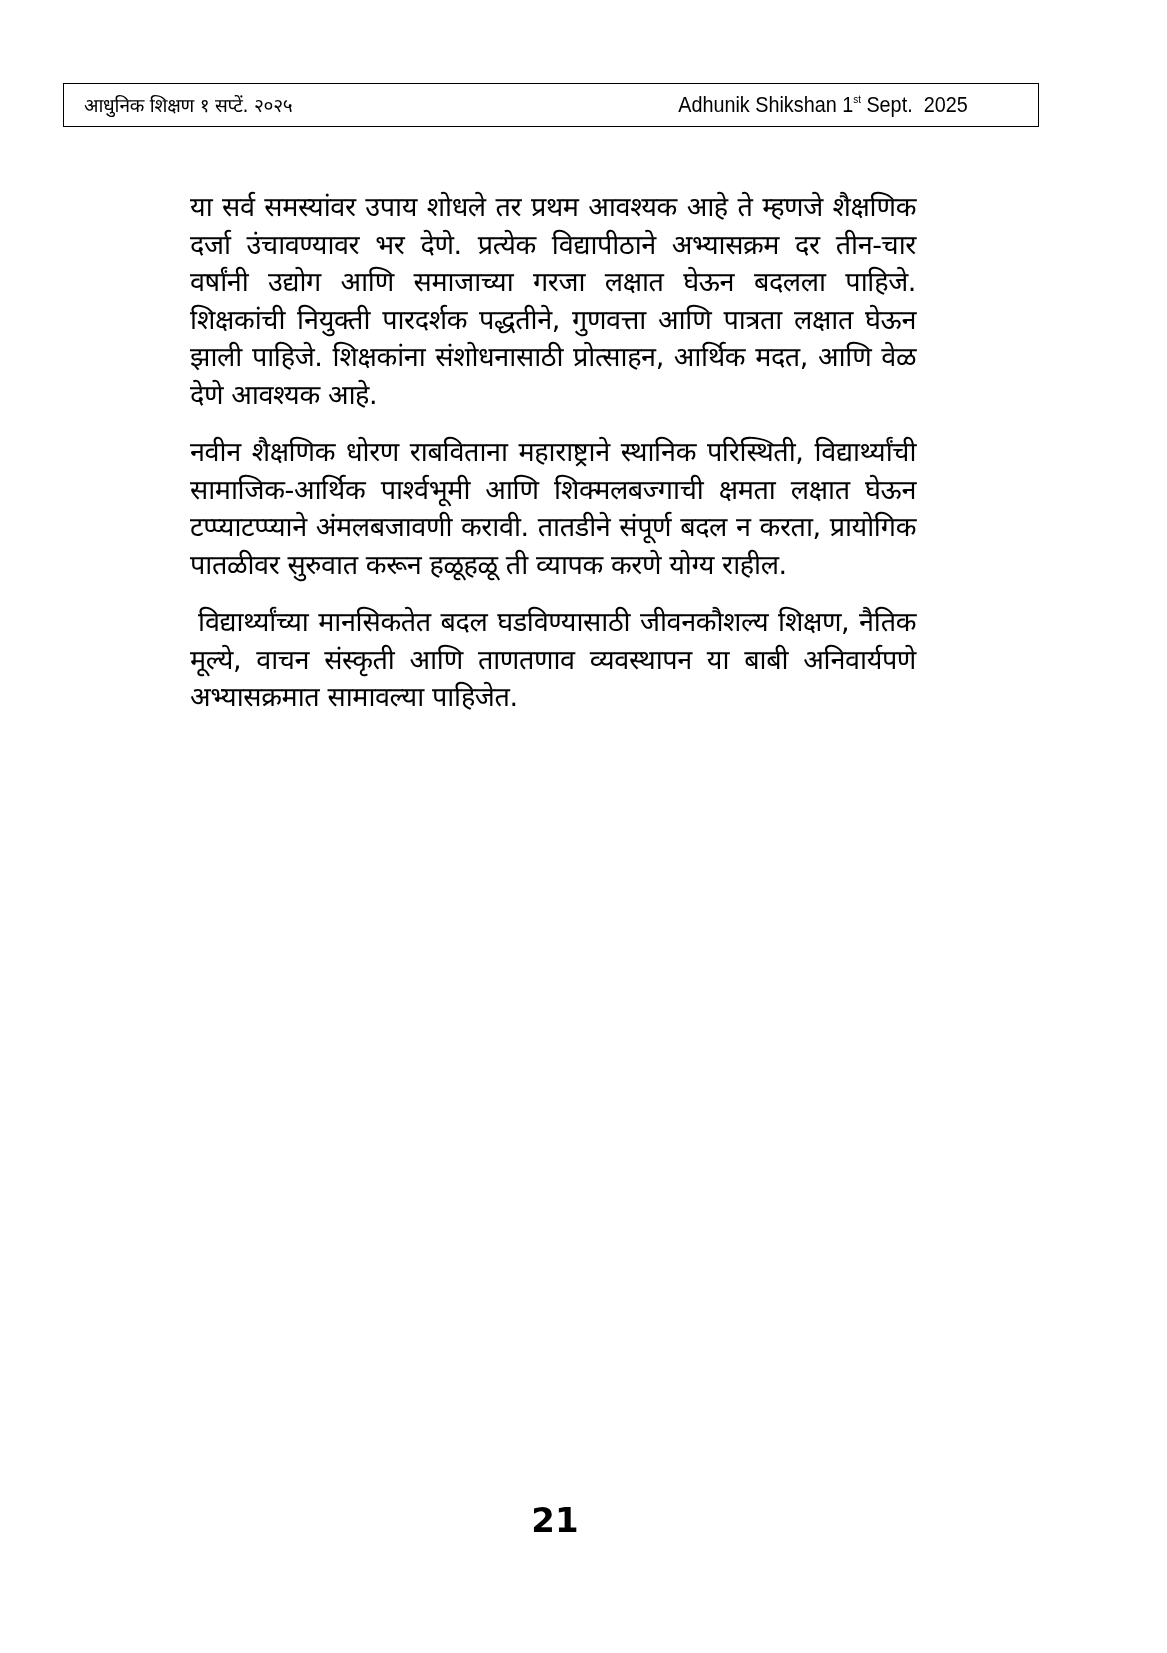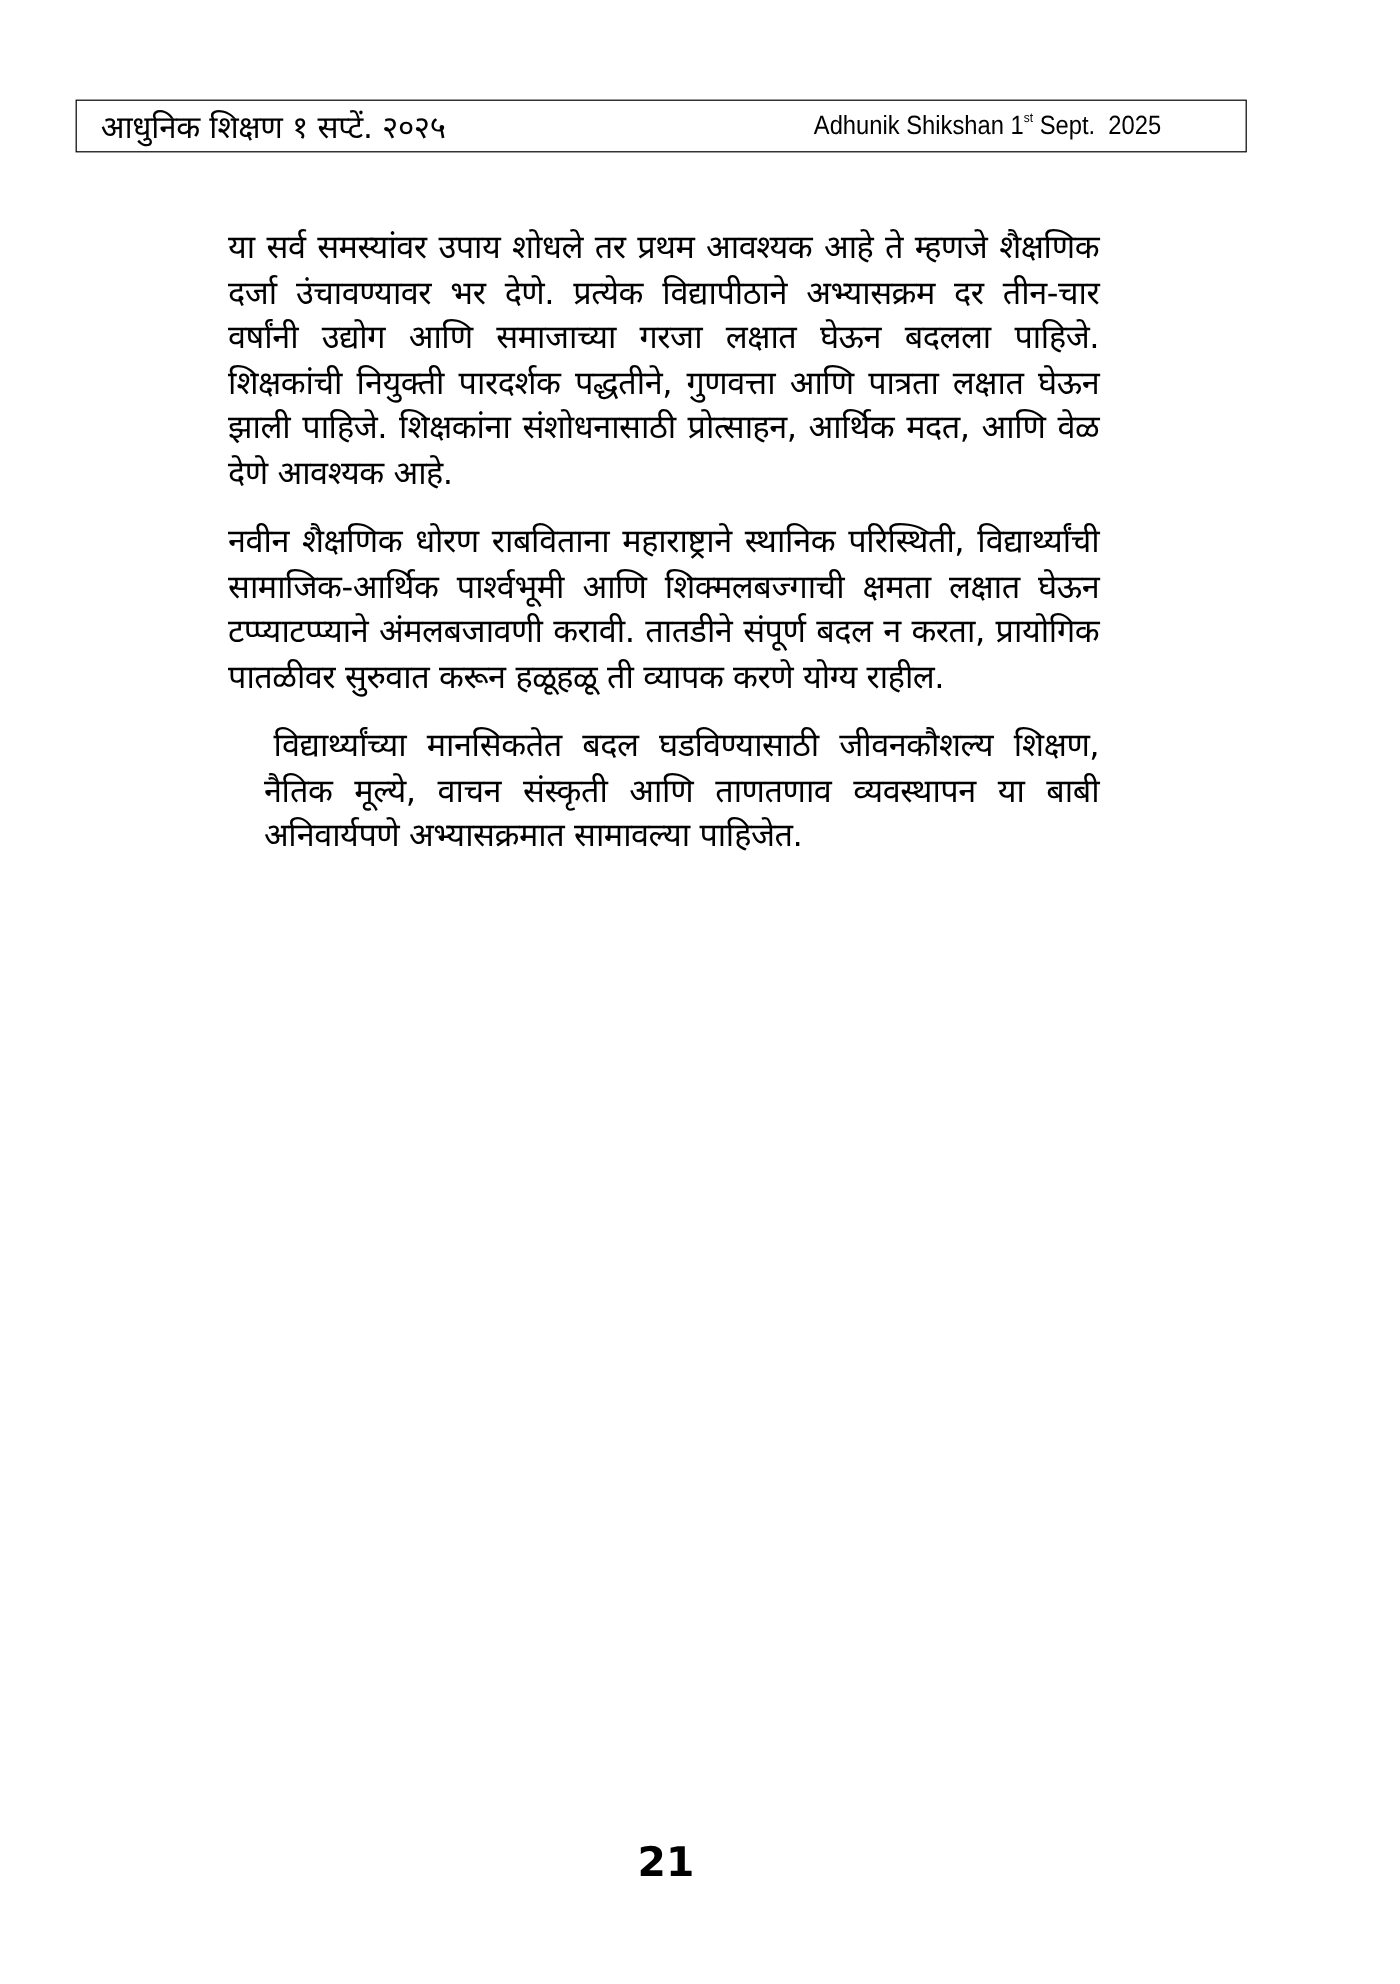--- a/index.html
+++ b/index.html
@@ -23,21 +23,21 @@
       height: 44px;
       border: 1.5px solid #000;
       box-sizing: border-box;
       display: flex;
       align-items: center;
       justify-content: space-between;
       padding: 0 70px 0 20px;
     }
     .header-left {
       font-family: "DejaVu Sans", sans-serif;
-      font-size: 26px;
+      font-size: 19px;
       letter-spacing: -0.3px;
       text-align: center;
     }
     .header-right {
       font-family: "Liberation Sans", sans-serif;
       font-size: 22px;
       transform: scaleX(0.9);
       transform-origin: right center;
       white-space: nowrap;
     }
@@ -58,27 +58,26 @@
       font-size: 27px;
       line-height: 37.5px;
       text-align: justify;
       text-align-last: left;
       margin: 0 0 20px 0;
       letter-spacing: -0.4px;
       word-spacing: 0px;
     }
     .para.indent {
       text-indent: 8px;
-      margin-left: 30px;
     }
     .page-number {
       position: absolute;
       left: 0;
       width: 1110px;
-      top: 1532px;
+      top: 1500px;
       text-align: center;
       font-family: "DejaVu Sans", sans-serif;
       font-weight: bold;
       font-size: 34px;
     }
   </style>
 </head>
 <body>
 
 <div class="header-box">

